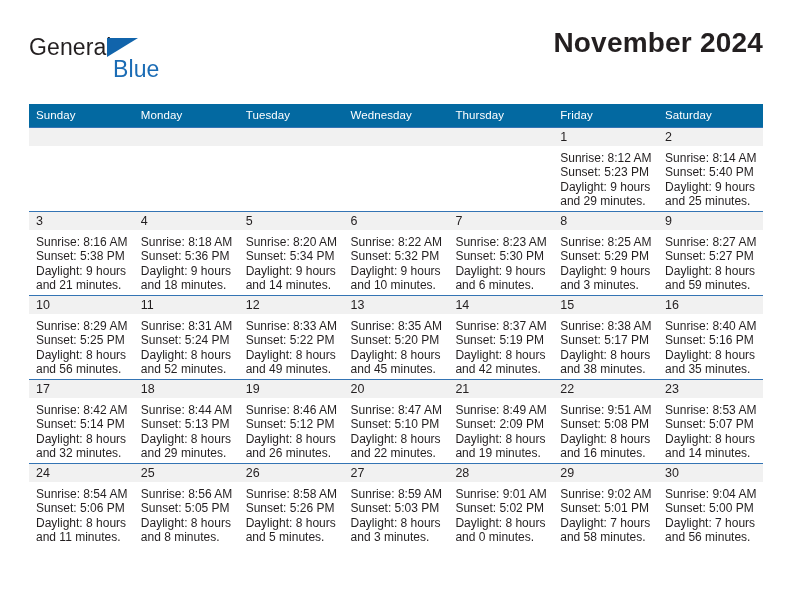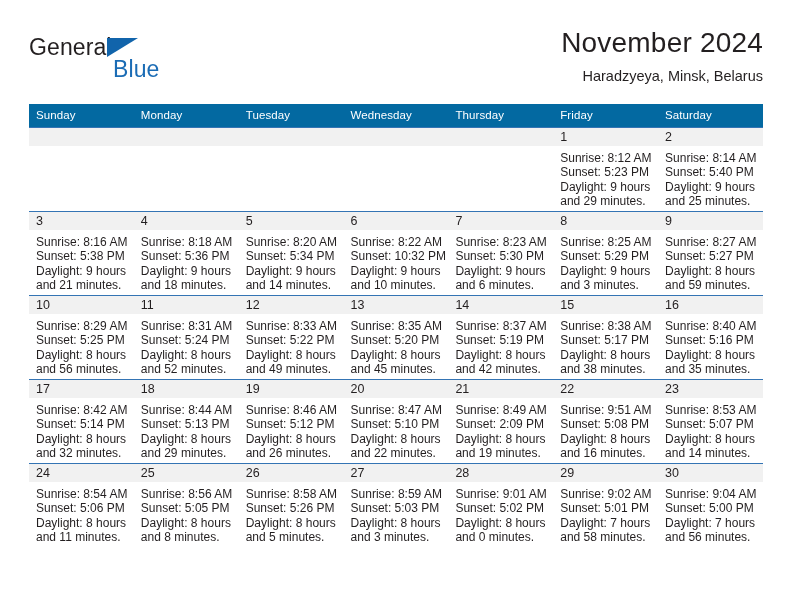--- a/index.html
+++ b/index.html
@@ -71,21 +71,21 @@
   .title-block {
     position: absolute;
     right: 0;
     top: 0;
     text-align: right;
   }
   .cal-title {
     font-size: 28px;
     line-height: 34px;
     color: #231f20;
-    font-weight: normal;
+    font-weight: bold;
     letter-spacing: 0.2px;
     white-space: nowrap;
   }
   .cal-subtitle {
     margin-top: 7px;
     font-size: 14.5px;
     line-height: 18px;
     color: #231f20;
     white-space: nowrap;
   }
@@ -155,21 +155,20 @@
   <div class="header">
 
     <div class="brand">
       <span class="brand-top">General</span>
       <span class="brand-triangle"></span>
       <span class="brand-bottom">Blue</span>
     </div>
 
     <div class="title-block">
       <div class="cal-title">November 2024</div>
-      <div class="cal-subtitle">Haradzyeya, Minsk, Belarus</div>
     </div>
 
   </div>
 
   <table class="calendar">
     <thead>
       <tr>
         <th>Sunday</th>
         <th>Monday</th>
         <th>Tuesday</th>
@@ -245,21 +244,21 @@
               <div>Sunrise: 8:20 AM</div>
               <div>Sunset: 5:34 PM</div>
               <div>Daylight: 9 hours</div>
               <div>and 14 minutes.</div>
             </div>
           </td>
           <td>
             <div class="daynum">6</div>
             <div class="cellbody">
               <div>Sunrise: 8:22 AM</div>
-              <div>Sunset: 10:32 PM</div>
+              <div>Sunset: 5:32 PM</div>
               <div>Daylight: 9 hours</div>
               <div>and 10 minutes.</div>
             </div>
           </td>
           <td>
             <div class="daynum">7</div>
             <div class="cellbody">
               <div>Sunrise: 8:23 AM</div>
               <div>Sunset: 5:30 PM</div>
               <div>Daylight: 9 hours</div>

